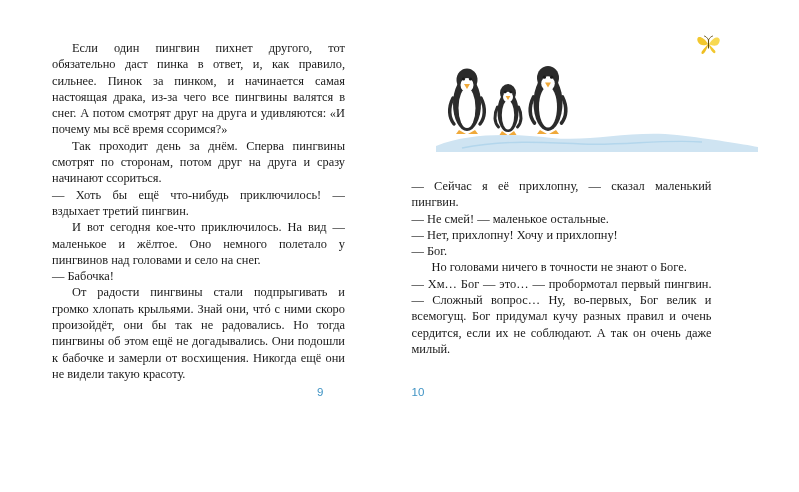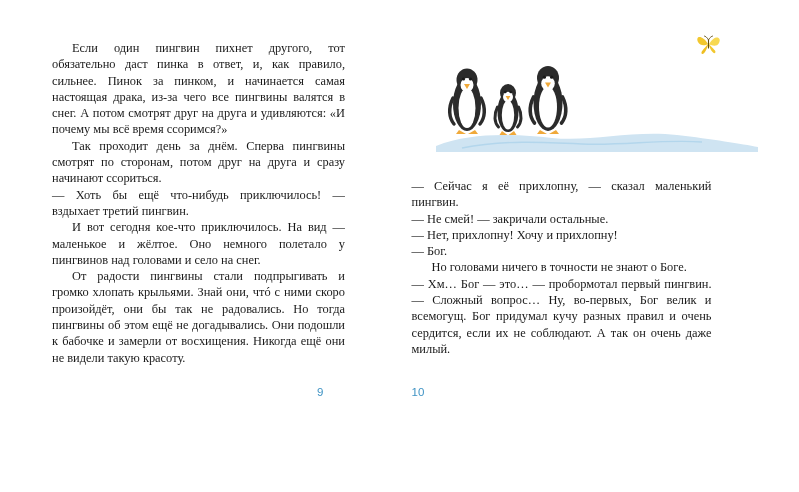--- a/index.html
+++ b/index.html
@@ -92,20 +92,21 @@
 
 <div class="page">
   <div class="spread">
 
     <div class="leaf left">
       <div class="text-col">
         <p class="indent">Если один пингвин пихнет другого, тот обязательно даст пинка в ответ, и, как правило, сильнее. Пинок за пинком, и начинается самая настоящая драка, из-за чего все пингвины валятся в снег. А потом смотрят друг на друга и удивляются: «И почему мы всё время ссоримся?»</p>
         <p class="indent">Так проходит день за днём. Сперва пингвины смотрят по сторонам, потом друг на друга и сразу начинают ссориться.</p>
         <p class="dash">— Хоть бы ещё что-нибудь приключилось! — вздыхает третий пингвин.</p>
         <p class="indent">И вот сегодня кое-что приключилось. На вид — маленькое и жёлтое. Оно немного полетало у пингвинов над головами и село на снег.</p>
+        <p class="dash">— Бабочка!</p>
         <p class="indent">От радости пингвины стали подпрыгивать и громко хлопать крыльями. Знай они, чтó с ними скоро произойдёт, они бы так не радовались. Но тогда пингвины об этом ещё не догадывались. Они подошли к бабочке и замерли от восхищения. Никогда ещё они не видели такую красоту.</p>
       </div>
       <div class="folio">9</div>
     </div>
 
     <div class="leaf right">
 
       <div class="illus">
 
         <svg class="snow" viewBox="0 0 330 26">
@@ -161,21 +162,21 @@
           <path d="M14 14 C 10 19, 6 22, 8 24 C 10 25, 13 19, 14 15 Z" fill="#eebe22"></path>
           <path d="M15 14 C 19 19, 23 21, 21 23 C 19 24, 16 19, 15 15 Z" fill="#f2c72e"></path>
           <path d="M14.5 10 L14.5 18" stroke="#5f4a12" stroke-width="1.1" stroke-linecap="round"></path>
           <path d="M14.5 10 C 13 7, 11 6, 10 6" fill="none" stroke="#5f4a12" stroke-width="0.8"></path>
           <path d="M14.5 10 C 16 7, 18 6, 19 6" fill="none" stroke="#5f4a12" stroke-width="0.8"></path>
         </svg>
       </div>
 
       <div class="text-col">
         <p class="dash">— Сейчас я её прихлопну, — сказал маленький пингвин.</p>
-        <p class="dash">— Не смей! — закричали остальные.</p>
+        <p class="dash">— Не смей! — маленькое остальные.</p>
         <p class="dash">— Нет, прихлопну! Хочу и прихлопну!</p>
         <p class="dash">— Бог.</p>
         <p class="indent">Но головами ничего в точности не знают о Боге.</p>
         <p class="dash">— Хм… Бог — это… — пробормотал первый пингвин. — Сложный вопрос… Ну, во-первых, Бог велик и всемогущ. Бог придумал кучу разных правил и очень сердится, если их не соблюдают. А так он очень даже милый.</p>
       </div>
       <div class="folio">10</div>
     </div>
 
   </div>
 </div>

